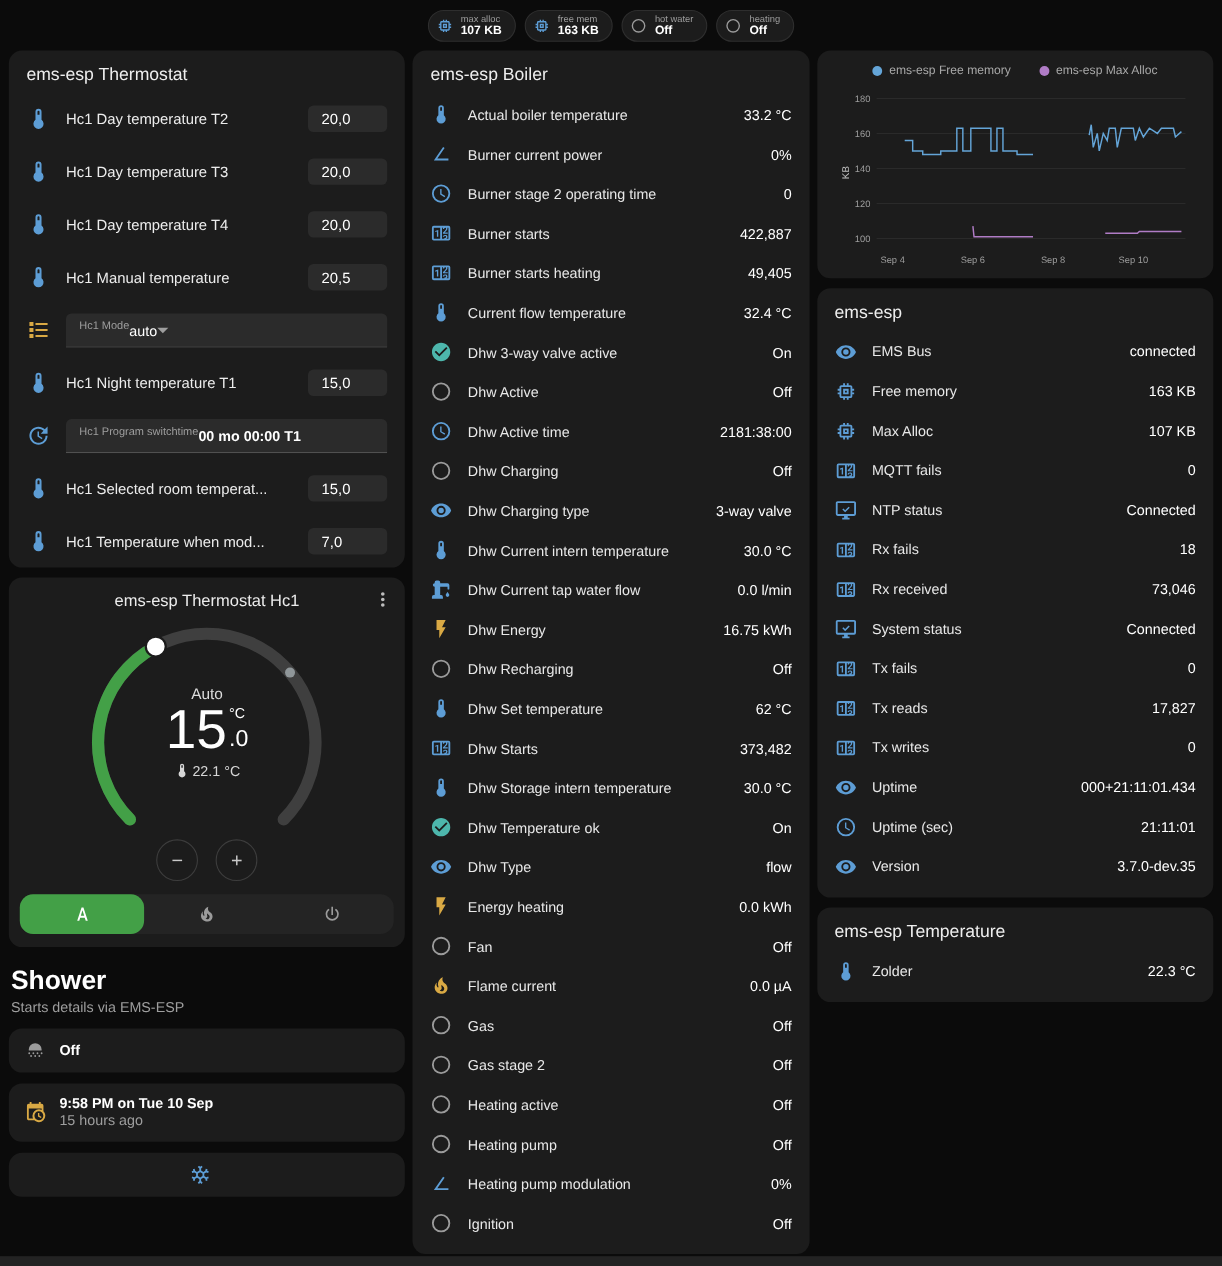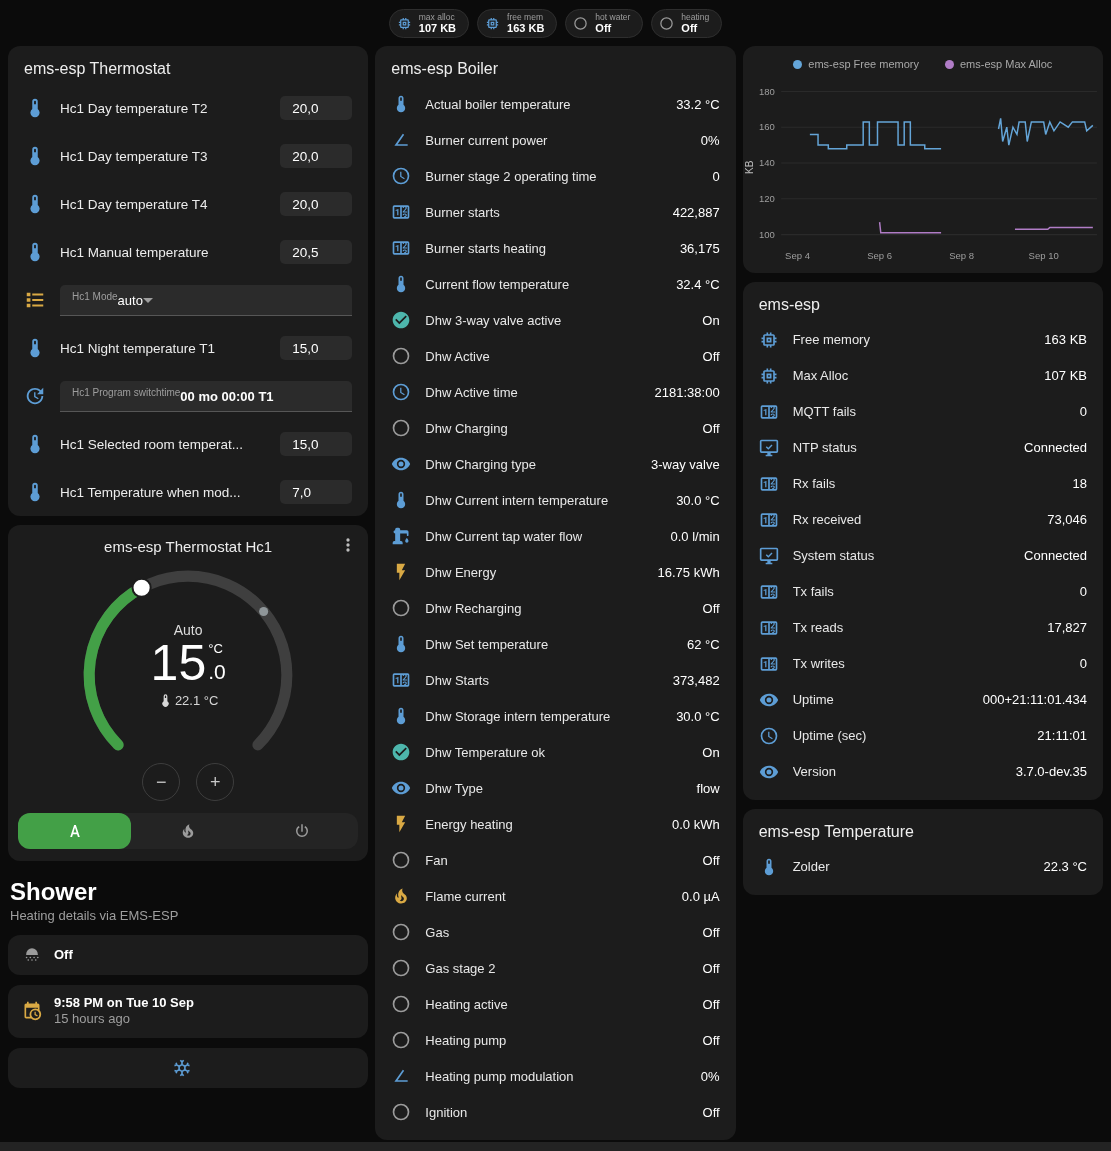--- a/index.html
+++ b/index.html
@@ -73,21 +73,21 @@
   .section h1{font-size:24px;font-weight:bold;color:#fff;margin:2px 0 2px 2px}
   .subtitle{font-size:13px;color:#9e9e9e;margin:0 0 12px 2px}
   .tiles{display:flex;flex-direction:column;gap:10px}
   .tile{background:#1c1c1c;border-radius:12px;padding:10px 14px;display:flex;align-items:center;gap:12px;min-height:40px}
   .tile.v-center{justify-content:center}
   .tile-text{display:flex;flex-direction:column;line-height:1.25;min-width:0}
   .tile-primary{font-size:13px;font-weight:bold;color:#fff}
   .tile-secondary{font-size:13px;color:#9e9e9e}
 
   
-  .chart-card{padding:10px 0 4px}
+  .chart-card{padding:10px 20px 4px}
   .legend{display:flex;justify-content:center;gap:26px;margin:2px 0 4px}
   .legend-item{display:flex;align-items:center;gap:6px;font-size:11px;color:#a8a8a8}
   .legend-dot{width:9px;height:9px;border-radius:50%;flex:none}
   #history-chart{width:100%;height:auto}
   #history-chart text{font-size:9px;fill:#9e9e9e}
   #history-chart .ylab{font-size:9.5px;fill:#bdbdbd}
 
   .bottom-bar{position:absolute;left:0;right:0;bottom:0;height:9px;background:#232323}
 </style>
 </head>
@@ -327,21 +327,21 @@
               <svg viewBox="0 0 24 24">
                 <path d="M16.56,5.44L15.11,6.89C16.84,7.94 18,9.83 18,12A6,6 0 0,1 12,18A6,6 0 0,1 6,12C6,9.83 7.16,7.94 8.88,6.88L7.44,5.44C5.36,6.88 4,9.28 4,12A8,8 0 0,0 12,20A8,8 0 0,0 20,12C20,9.28 18.64,6.88 16.56,5.44M13,3H11V13H13V3Z"></path>
               </svg>
             </span>
           </button>
         </div>
     </div>
 
     <div class="section">
       <h1>Shower</h1>
-      <div class="subtitle">Heating details via EMS-ESP</div>
+      <div class="subtitle">Starts details via EMS-ESP</div>
       <div class="tiles">
 
           <div class="tile">
             <span class="ic" style="color: rgb(155, 155, 155);">
               <svg viewBox="0 0 24 24">
                 <path d="M12 4a7 7 0 0 0-7 7v1h14v-1a7 7 0 0 0-7-7ZM5.5 14a1 1 0 1 0 1 1 1 1 0 0 0-1-1m4.5 0a1 1 0 1 0 1 1 1 1 0 0 0-1-1m4.5 0a1 1 0 1 0 1 1 1 1 0 0 0-1-1m4.5 0a1 1 0 1 0 1 1 1 1 0 0 0-1-1M7.5 17a1 1 0 1 0 1 1 1 1 0 0 0-1-1m4.5 0a1 1 0 1 0 1 1 1 1 0 0 0-1-1m4.5 0a1 1 0 1 0 1 1 1 1 0 0 0-1-1"></path>
               </svg>
             </span>
             <span class="tile-text">
               <span class="tile-primary">Off</span>
@@ -422,21 +422,21 @@
             <span class="v-value">422,887</span>
           </div>
 
           <div class="v-row">
             <span class="ic" style="color: rgb(93, 157, 213);">
               <svg viewBox="0 0 24 24">
                 <path d="M4,4H20A2,2 0 0,1 22,6V18A2,2 0 0,1 20,20H4A2,2 0 0,1 2,18V6A2,2 0 0,1 4,4M4,6V18H11V6H4M20,18V6H18.76C19,6.54 18.95,7.07 18.95,7.13C18.88,7.8 18.41,8.5 18.24,8.75L15.91,11.3L19.23,11.28L19.24,12.5L14.04,12.47L14,11.47C14,11.47 17.05,8.24 17.2,7.95C17.34,7.67 17.91,6 16.5,6C15.27,6.05 15.41,7.3 15.41,7.3L13.87,7.31C13.87,7.31 13.88,6.65 14.25,6H13V18H15.58L15.57,17.14L16.54,17.13C16.54,17.13 17.45,16.97 17.46,16.08C17.5,15.08 16.65,15.08 16.5,15.08C16.37,15.08 15.43,15.13 15.43,15.95H13.91C13.91,15.95 13.95,13.89 16.5,13.89C19.1,13.89 18.96,15.91 18.96,15.91C18.96,15.91 19,17.16 17.85,17.63L18.37,18H20M8.92,16H7.42V10.2L5.62,10.76V9.53L8.76,8.41H8.92V16Z"></path>
               </svg>
             </span>
             <span class="v-name">Burner starts heating</span>
-            <span class="v-value">36,175</span>
+            <span class="v-value">49,405</span>
           </div>
 
           <div class="v-row">
             <span class="ic" style="color: rgb(93, 157, 213);">
               <svg viewBox="0 0 24 24">
                 <path d="M15 13V5A3 3 0 0 0 9 5V13A5 5 0 1 0 15 13M12 4A1 1 0 0 1 13 5V8H11V5A1 1 0 0 1 12 4Z"></path>
               </svg>
             </span>
             <span class="v-name">Current flow temperature</span>
             <span class="v-value">32.4 °C</span>
@@ -708,20 +708,29 @@
           <text class="ylab" transform="translate(9,88) rotate(-90)" text-anchor="middle">KB</text>
           <path d="M63.1 57.0 L70.8 57.0 L70.8 67.1 L80.5 67.1 L80.5 70.5 L97.9 70.5 L97.9 67.1 L113.4 67.1 L113.4 45.2 L119.2 45.2 L119.2 67.1 L126.9 67.1 L126.9 45.2 L146.3 45.2 L146.3 67.1 L152.1 67.1 L152.1 45.2 L157.9 45.2 L157.9 67.1 L171.5 67.1 L171.5 70.5 L186.9 70.5 M241.1 51.9 L243.1 41.8 L245.0 63.7 L248.9 50.2 L250.8 67.1 L254.7 50.2 L258.5 57.0 L260.5 45.2 L266.3 45.2 L268.2 63.7 L272.1 45.2 L283.7 45.2 L285.6 57.0 L289.5 45.2 L293.4 53.6 L299.2 45.2 L306.9 50.2 L310.8 45.2 L322.4 45.2 L324.3 53.6 L330.1 48.5 " fill="none" stroke="#64a5d8" stroke-width="1.4"></path>
           <path d="M128.9 139.7 L130.0 149.9 L186.9 149.9 M256.6 146.5 L287.6 146.5 L289.5 144.8 L330.1 144.8 " fill="none" stroke="#b07cc6" stroke-width="1.4"></path>
         </svg>
     </div>
 
     <div class="card">
       <h2>ems-esp</h2>
       <div class="v-rows">
 
+          <div class="v-row">
+            <span class="ic" style="color: rgb(93, 157, 213);">
+              <svg viewBox="0 0 24 24">
+                <path d="M12 9a3 3 0 1 0 3 3 3 3 0 0 0-3-3m0 8a5 5 0 1 1 5-5 5 5 0 0 1-5 5m0-12.5C7 4.5 2.73 7.61 1 12c1.73 4.39 6 7.5 11 7.5s9.27-3.11 11-7.5c-1.73-4.39-6-7.5-11-7.5Z"></path>
+              </svg>
+            </span>
+            <span class="v-name">EMS Bus</span>
+            <span class="v-value">connected</span>
+          </div>
 
           <div class="v-row">
             <span class="ic" style="color: rgb(93, 157, 213);">
               <svg viewBox="0 0 24 24">
                 <path d="M17,17H7V7H17M21,11V9H19V7C19,5.89 18.1,5 17,5H15V3H13V5H11V3H9V5H7C5.89,5 5,5.89 5,7V9H3V11H5V13H3V15H5V17C5,18.1 5.89,19 7,19H9V21H11V19H13V21H15V19H17C18.1,19 19,18.1 19,17V15H21V13H19V11M13,13H11V11H13M15,9H9V15H15V9Z"></path>
               </svg>
             </span>
             <span class="v-name">Free memory</span>
             <span class="v-value">163 KB</span>
           </div>

